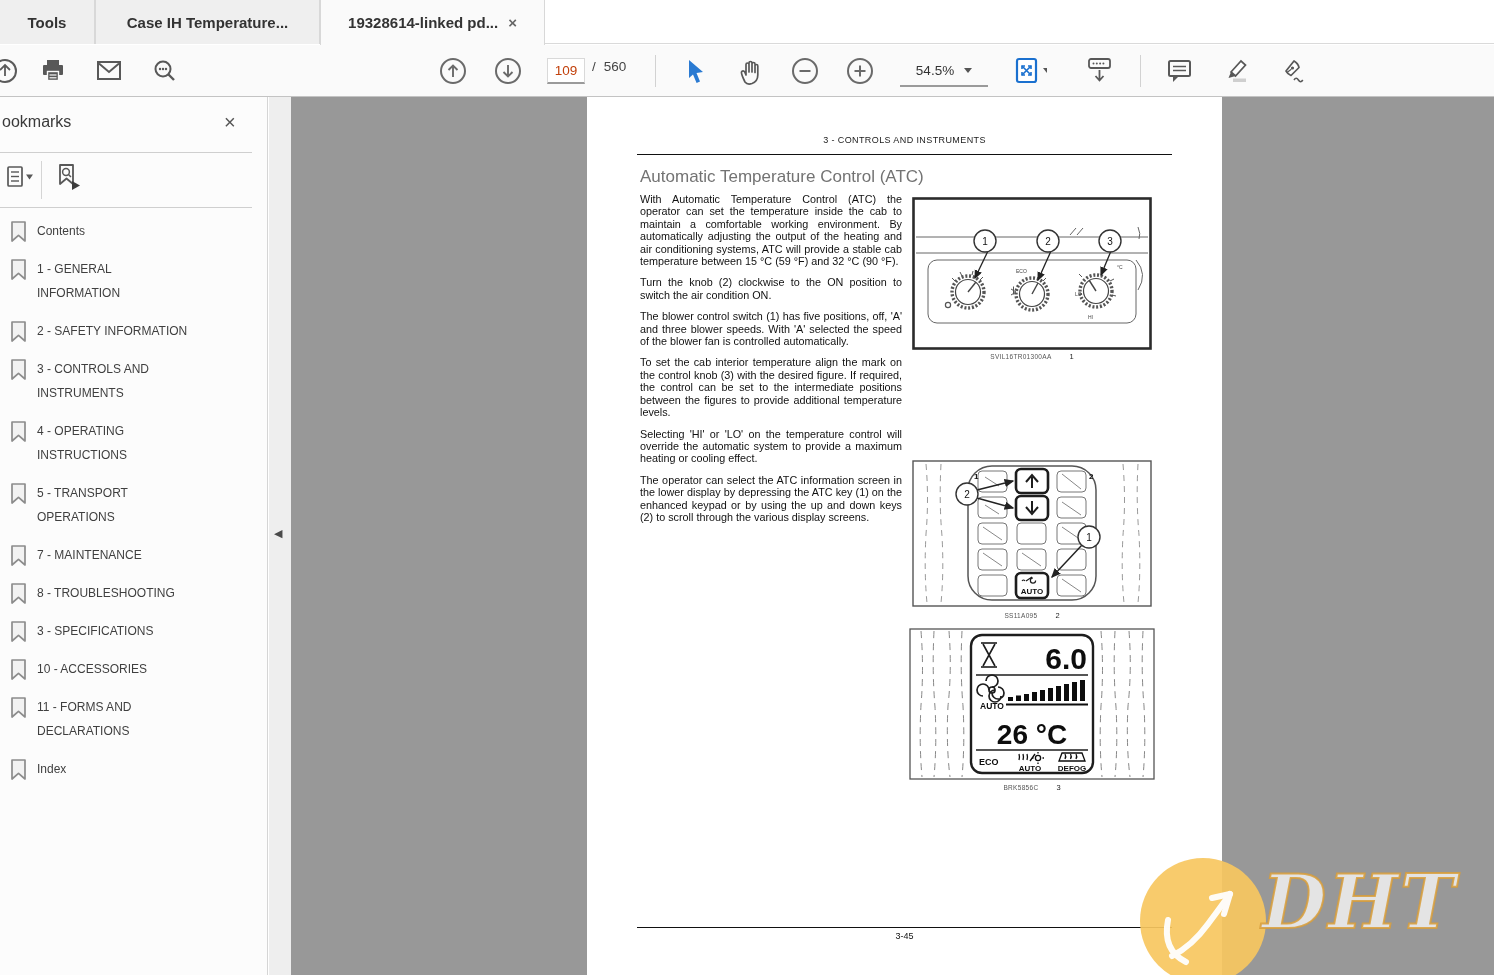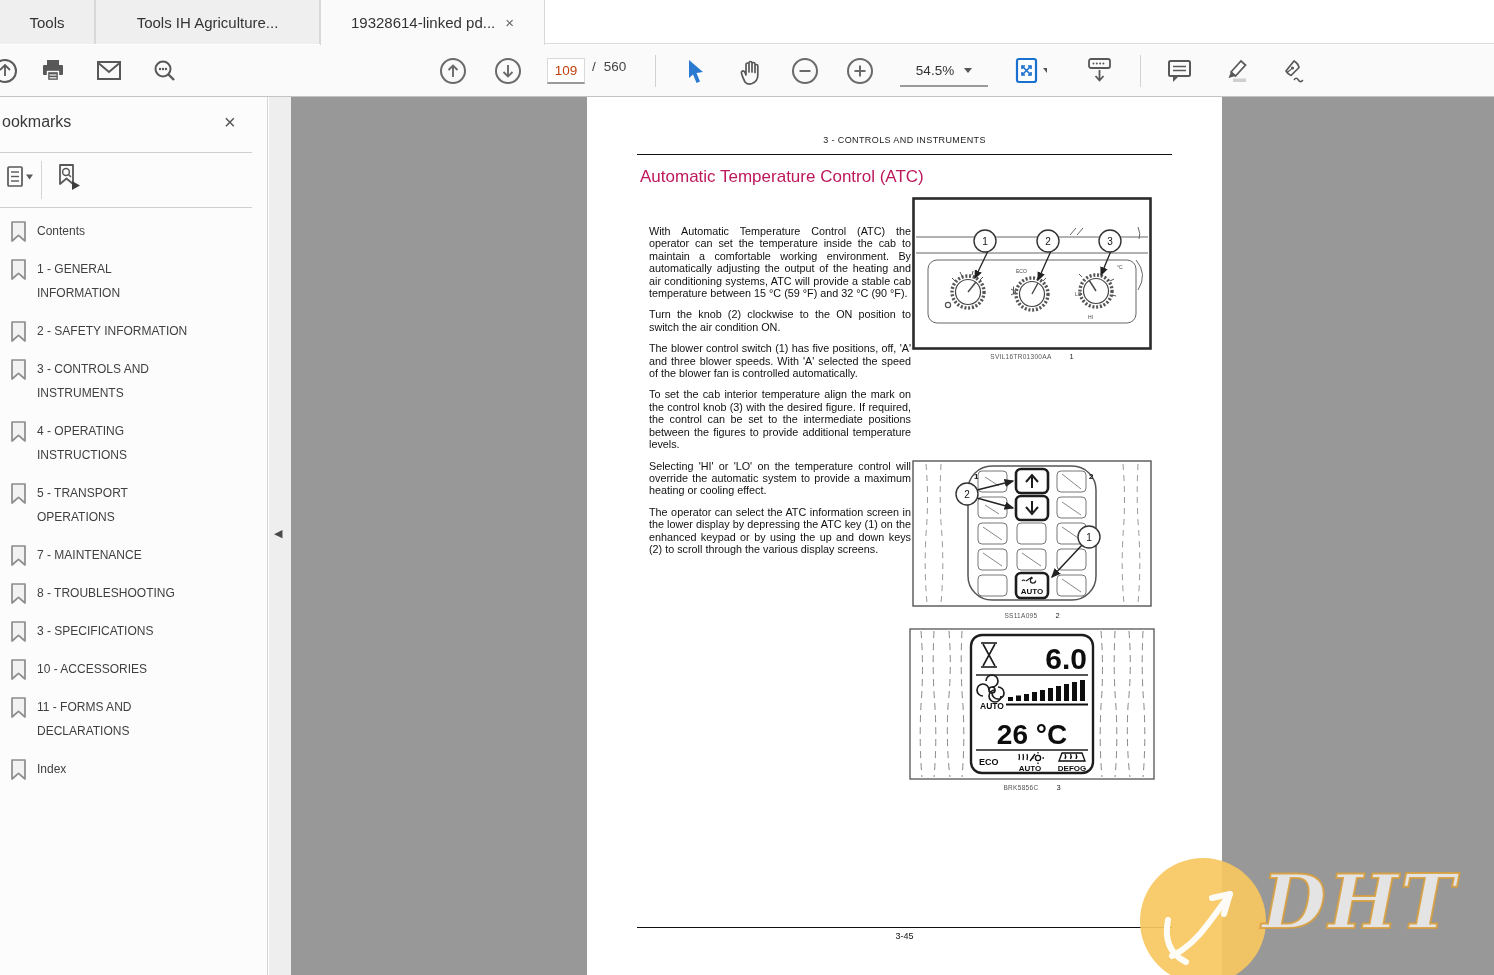--- a/index.html
+++ b/index.html
@@ -2,21 +2,21 @@
 <html><head>
 <meta charset="utf-8">
 <style>
   * { margin:0; padding:0; box-sizing:border-box; }
   html,body { width:1494px; height:975px; overflow:hidden; font-family:"Liberation Sans", sans-serif; }
   #app { position:relative; width:1494px; height:975px; background:#fff; }
 
   
   .tabbar { position:absolute; left:0; top:0; width:1494px; height:44px; background:#fff; border-bottom:1px solid #dadada; }
   .tab { position:absolute; top:0; height:44px; display:flex; align-items:center; justify-content:center;
-         font-size:15px; color:#333; background:#efefef; border-right:1px solid #d8d8d8; border-left:1px solid #d8d8d8; }
+         font-size:15px; color:#333; background:#efefef; border-right:1px solid #d8d8d8; border-left:1px solid #d8d8d8;font-weight:bold; }
   .tab.t0 { left:0; width:95px; border-left:none; }
   .tab.t1 { left:95px; width:225px; }
   .tab.t2 { left:320px; width:225px; background:#fafafa; height:45px; z-index:2; gap:10px; }
   .tab-close { font-size:15px; color:#666; cursor:default; line-height:1; }
 
   
   .toolbar { position:absolute; left:0; top:45px; width:1494px; height:52px; background:#fafafa; border-bottom:1px solid #c3c3c3; }
   .tbtn { position:absolute; width:34px; height:34px; top:9px; display:flex; align-items:center; justify-content:center; }
   .sep { position:absolute; top:10px; width:1px; height:32px; background:#d2d2d2; }
   .pagebox { position:absolute; left:547px; top:13px; width:38px; height:26px; border:1px solid #d9d9d9;
@@ -43,22 +43,22 @@
 
   .gutter { position:absolute; left:269px; top:97px; width:22px; height:878px; background:#eeeeee; }
   .gutter-arrow { position:absolute; left:5px; top:430px; font-size:11px; color:#4a4a4a; }
 
   
   .viewer { position:absolute; left:291px; top:97px; width:1203px; height:878px; background:#989898; }
   .pdfpage { position:absolute; left:296px; top:0; width:635px; height:878px; background:#fff; }
 
   .ph-header { position:absolute; top:38px; left:0; width:100%; text-align:center; font-size:9px; letter-spacing:.4px; color:#1a1a1a; }
   .ph-rule { position:absolute; top:57px; left:50px; right:50px; border-top:1.3px solid #111; }
-  .ph-title { position:absolute; top:70px; left:53px; font-size:17px; color:#be185d; }
-  .col-left { position:absolute; top:96px; left:62px; width:262px;margin-top:32px; }
+  .ph-title { position:absolute; top:70px; left:53px; font-size:17px; color:#737373; }
+  .col-left { position:absolute; top:96px; left:53px; width:262px; }
   .col-left p { font-size:10.8px; line-height:12.4px; text-align:justify; color:#111; margin-bottom:9px; }
   .col-right { position:absolute; top:97px; left:325px; width:246px; height:620px; }
   .figbox { position:absolute; left:0; }
   .figcap { position:absolute; left:0; width:240px; display:flex; justify-content:center; gap:18px; align-items:baseline; }
   .figcap .cid { font-size:6.5px; color:#555; letter-spacing:.3px; }
   .figcap .cnum { font-size:7.5px; color:#222; }
   .ph-footrule { position:absolute; top:830px; left:50px; right:50px; border-top:1px solid #111; }
   .ph-footer { position:absolute; top:834px; left:0; width:100%; text-align:center; font-size:9px; color:#111; }
 
   
@@ -75,21 +75,21 @@
 </head>
 <body>
 
 <div id="app">
 
   <div class="tabbar">
     <div class="tab t0">
       <span>Tools</span>
     </div>
     <div class="tab t1">
-      <span>Tools IH Agriculture...</span>
+      <span>Case IH Temperature...</span>
     </div>
     <div class="tab t2">
       <span>19328614-linked pd...</span>
       <span class="tab-close">×</span>
     </div>
   </div>
 
   <div class="toolbar">
 
     <div class="tbtn" style="left:-12px">

